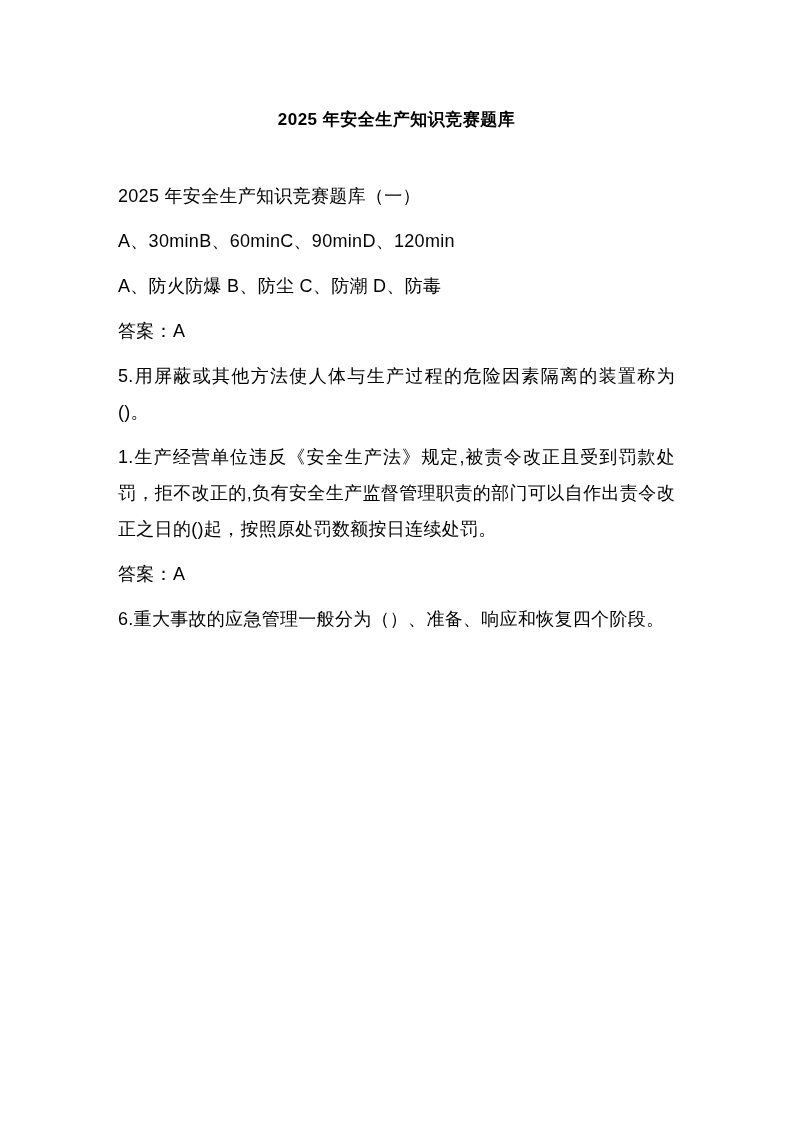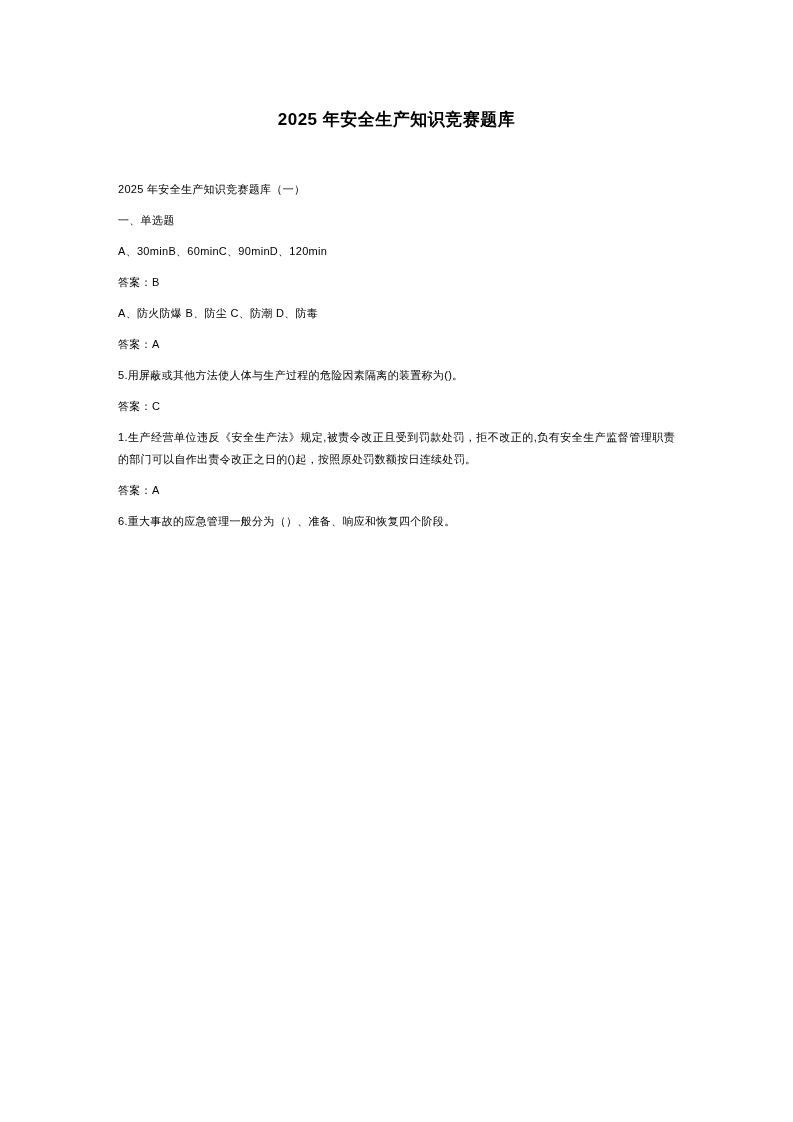--- a/index.html
+++ b/index.html
@@ -23,45 +23,42 @@
   }
   .doc-title {
     text-align: center;
     font-size: 17px;
     font-weight: bold;
     letter-spacing: 0.5px;
     margin: 0 0 46px 0;
     line-height: 1.4;
   }
   .para {
-    font-size: 11px;
+    font-size: 18px;
     line-height: 2.0;
     margin: 0 0 9px 0;
     text-align: justify;
     letter-spacing: 0.3px;
     word-break: break-all;
   }
 </style>
 </head>
 <body>
 
 <div class="page">
 
   <h1 class="doc-title">2025 年安全生产知识竞赛题库</h1>
 
   <p class="para">2025 年安全生产知识竞赛题库（一）</p>
-  <p class="para">一、单选题</p>
 
   <p class="para">A、30minB、60minC、90minD、120min</p>
-  <p class="para">答案：B</p>
 
   <p class="para">A、防火防爆 B、防尘 C、防潮 D、防毒</p>
   <p class="para">答案：A</p>
 
   <p class="para">5.用屏蔽或其他方法使人体与生产过程的危险因素隔离的装置称为()。</p>
-  <p class="para">答案：C</p>
 
   <p class="para">1.生产经营单位违反《安全生产法》规定,被责令改正且受到罚款处罚，拒不改正的,负有安全生产监督管理职责的部门可以自作出责令改正之日的()起，按照原处罚数额按日连续处罚。</p>
   <p class="para">答案：A</p>
 
   <p class="para">6.重大事故的应急管理一般分为（）、准备、响应和恢复四个阶段。</p>
 
 </div>
 
 </body></html>

